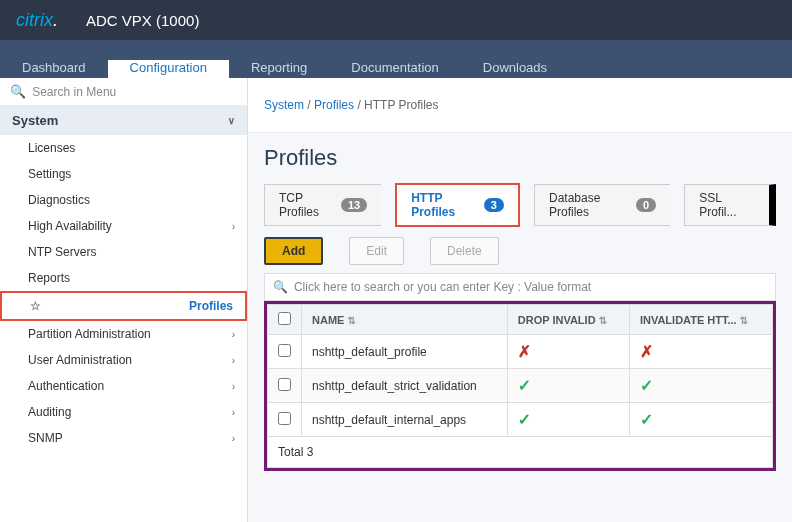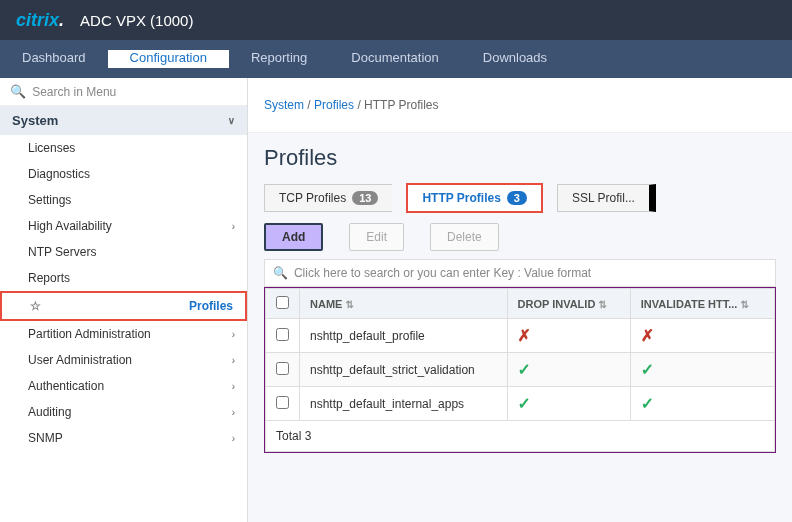--- a/index.html
+++ b/index.html
@@ -9,38 +9,38 @@
     .top-bar {
       background: #2d3748;
       height: 40px;
       display: flex;
       align-items: center;
       padding: 0 16px;
       color: white;
     }
     .citrix-logo {
       font-size: 18px;
-      font-weight: bold;
+      font-weight: normal;
       color: white;
-      margin-right: 16px;
+      margin-right: 28px;
       font-style: italic;
     }
     .citrix-logo span { color: #00a8e0; }
     .app-title {
       font-size: 15px;
       font-weight: normal;
       color: white;
     }
 
     
     .nav-bar {
       background: #3d5170;
       height: 38px;
       display: flex;
-      align-items: center;
+      align-items: flex-end;
     }
     .nav-item {
       padding: 0 22px;
       display: flex;
       align-items: center;
       color: #ccd6e8;
       font-size: 13px;
       cursor: pointer;
       border-bottom: 3px solid transparent;
     }
@@ -180,21 +180,21 @@
     
     .action-row {
       display: flex;
       gap: 6px;
       margin-bottom: 8px;
     }
     .btn {
       padding: 5px 16px;
       font-size: 12px;
       border: 1px solid #ccc;
-      background: #c4b5fd;
+      background: #eab308;
       cursor: pointer;
       border-radius: 2px;
       color: #333;
     }
     .btn.primary-btn {
       border: 2px solid #2c3e50;
       font-weight: bold;
     }
     .btn:disabled, .btn.disabled {
       color: #aaa;
@@ -248,21 +248,21 @@
     .total-row {
       padding: 8px 10px;
       font-size: 12px;
       color: #333;
       background: white;
       border: 1px solid #ddd;
       border-top: none;
     }
 
     .table-wrapper {
-      border: 1px solid #701a75;
+      border: 3px solid #701a75;
       overflow: hidden;
     }
   </style>
 </head>
 <body>
 
 <div class="top-bar">
   <div class="citrix-logo">
     <span>citrix</span>.
   </div>
@@ -285,24 +285,24 @@
       <span>Search in Menu</span>
     </div>
     <div class="sidebar-group-header">
       <span>System</span>
       <span class="chevron">∨</span>
     </div>
     <div class="sidebar-item">
       <span>Licenses</span>
     </div>
     <div class="sidebar-item">
+      <span>Settings</span>
+    </div>
+    <div class="sidebar-item">
       <span>Diagnostics</span>
-    </div>
-    <div class="sidebar-item">
-      <span>Settings</span>
     </div>
     <div class="sidebar-item">
       <span>High Availability</span>
       <span class="chevron">›</span>
     </div>
     <div class="sidebar-item">
       <span>NTP Servers</span>
     </div>
     <div class="sidebar-item">
       <span>Reports</span>
@@ -346,20 +346,24 @@
       <div class="page-title">Profiles</div>
 
       <div class="tabs-row">
         <div class="tab">
           <span>TCP Profiles</span>
           <span class="tab-badge gray">13</span>
         </div>
         <div class="tab active">
           <span>HTTP Profiles</span>
           <span class="tab-badge">3</span>
+        </div>
+        <div class="tab">
+          <span>Database Profiles</span>
+          <span class="tab-badge gray">0</span>
         </div>
         <div class="tab" style="border-right:7px solid #000000;">
           <span>SSL Profil...</span>
         </div>
       </div>
 
       <div class="action-row">
         <button class="btn primary-btn">Add</button>
         <button class="btn disabled" disabled="">Edit</button>
         <button class="btn disabled" disabled="">Delete</button>

